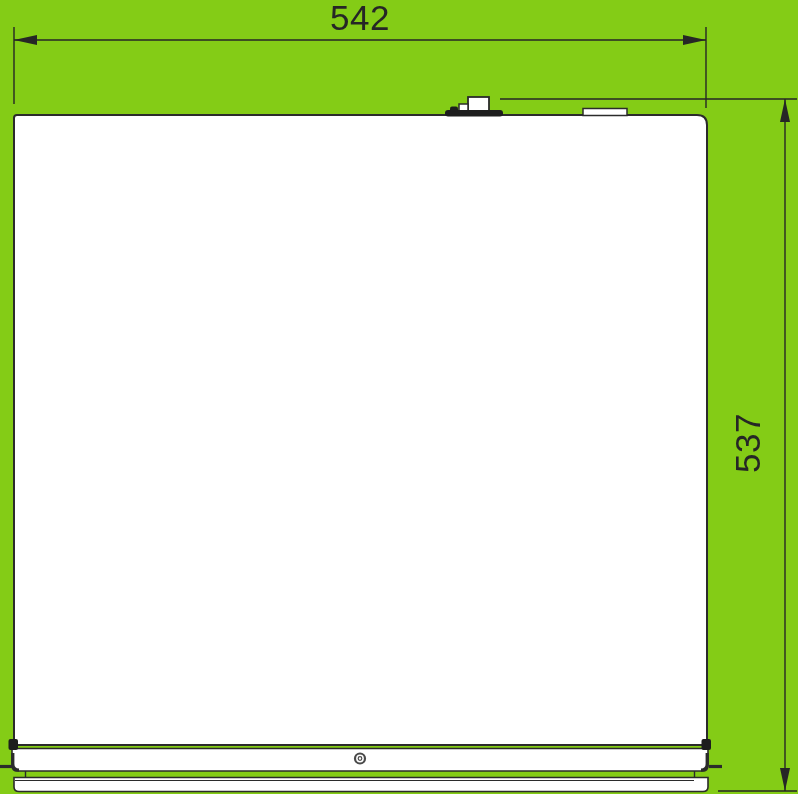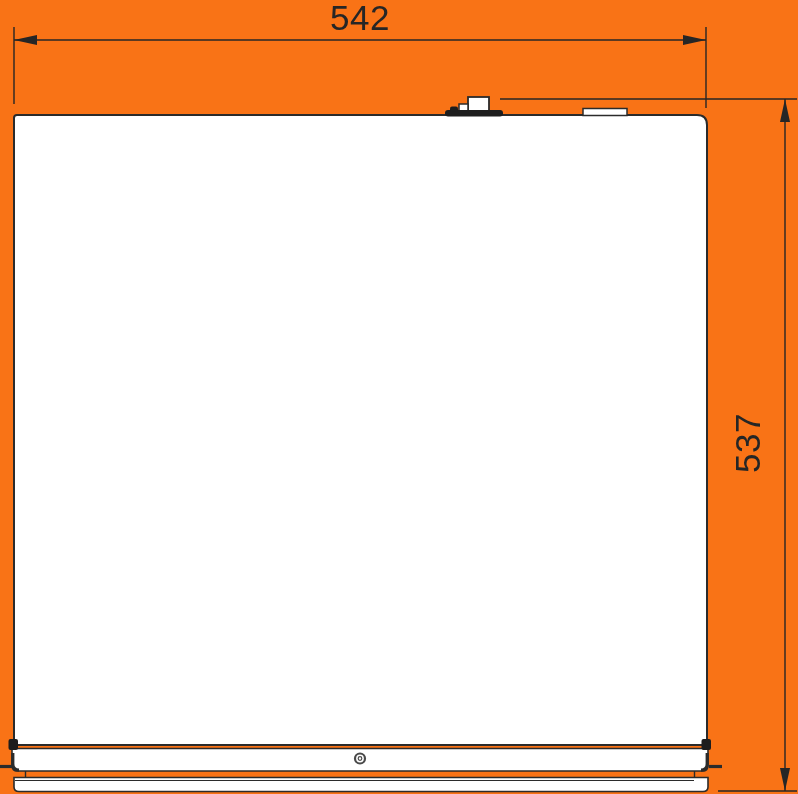--- a/index.html
+++ b/index.html
@@ -4,21 +4,21 @@
 <style>
   html, body {
     margin: 0;
     padding: 0;
     background: #ffffff;
   }
   .canvas {
     position: relative;
     width: 798px;
     height: 794px;
-    background: #f97316;
+    background: #84cc16;
     overflow: hidden;
     font-family: "Liberation Sans", sans-serif;
   }
   svg { display: block; }
   text.dim-label {
     font-family: "Liberation Sans", sans-serif;
     font-size: 35px;
     letter-spacing: 0.5px;
   }
 </style>

